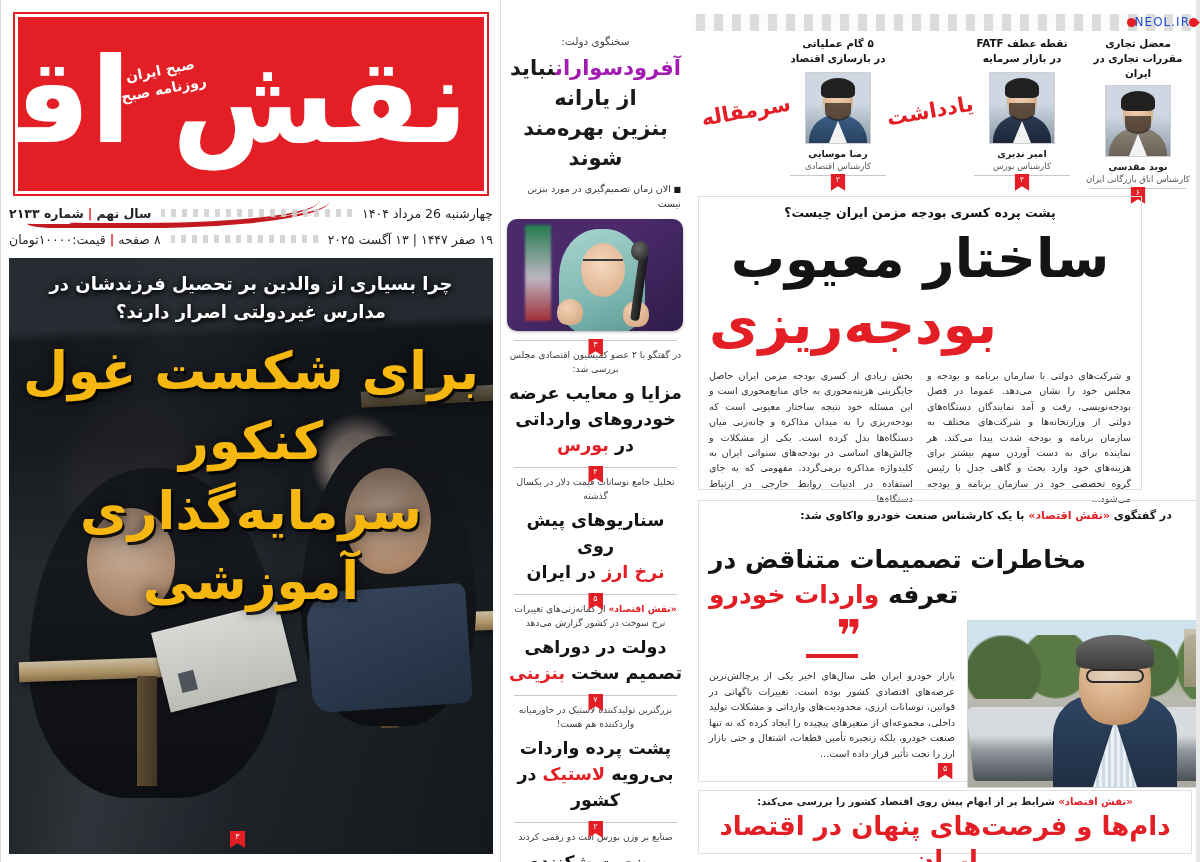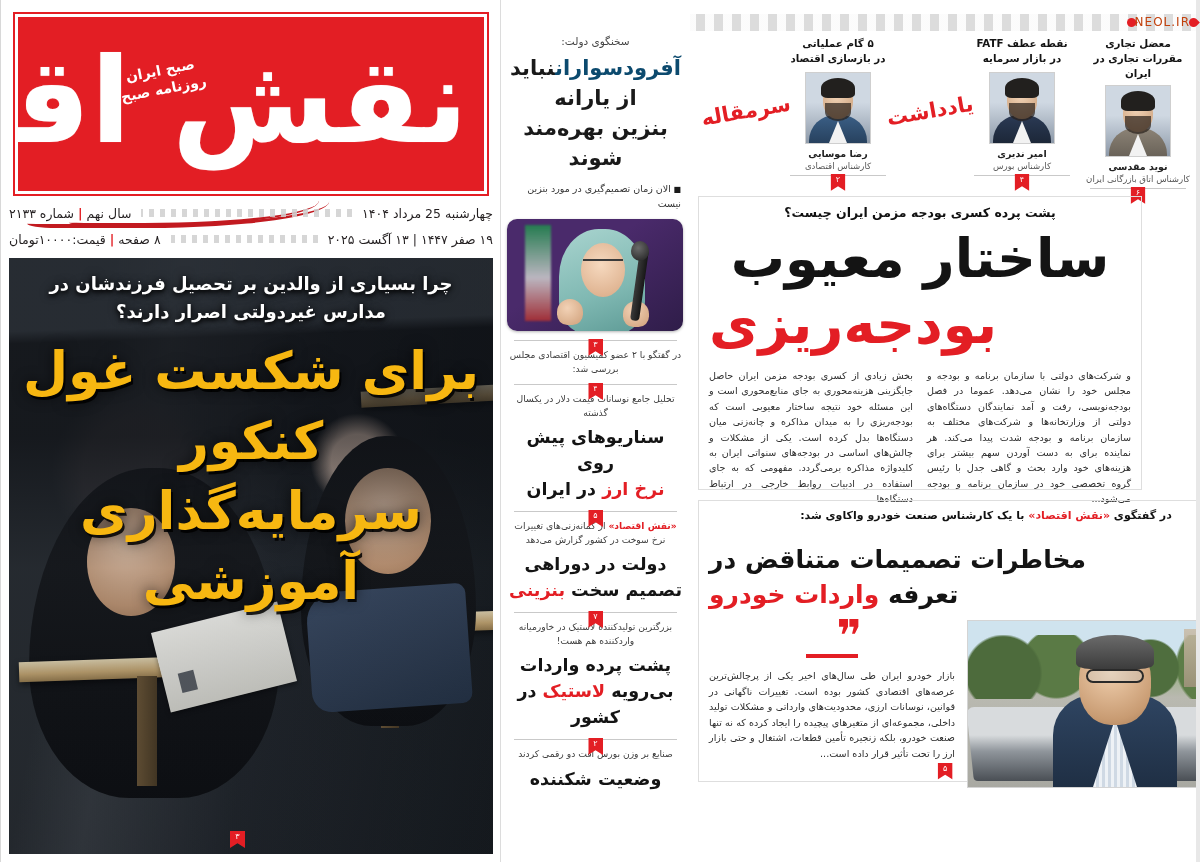--- a/index.html
+++ b/index.html
@@ -89,21 +89,21 @@
   .date-left  { white-space: nowrap; padding-right: 6px; }
   .date-dots {
     flex: 1 1 auto;
     height: 8px;
     margin: 0 4px;
     background-image: repeating-linear-gradient(to left,
        #cfcfcf 0px, #cfcfcf 5px, transparent 5px, transparent 11px);
     opacity: .85;
   }
   .sep { color: #E31E24; margin: 0 4px; font-weight: bold; }
-  .date-row b { font-weight: normal; }
+  .date-row b { font-weight: bold; }
 
   
   .lead-photo-block {
     position: absolute; left: 8px; top: 258px;
     width: 484px; height: 596px;
     overflow: hidden;
     background: #1b2026;
   }
   .photo-exam {
     position: absolute; inset: 0;
@@ -206,21 +206,21 @@
   .mid-lead {
     margin-top: 34px;
     text-align: center;
   }
   .mid-kicker {
     font-size: 10.5px; color: #444; line-height: 15px; margin-bottom: 4px;
   }
   .mid-lead-h {
     font-size: 21px; line-height: 30px; font-weight: bold; color: #1a1a1a;
   }
-  .mid-lead-h .hl { color: #0c4a6e; text-align: right; }
+  .mid-lead-h .hl { color: #a21caf; text-align: right; }
   .mid-bullet {
     margin-top: 9px;
     font-size: 9.5px; color: #333; line-height: 14px;
     text-align: right;
     padding-right: 2px;
   }
   .mid-bullet:before {
     content: "■ "; color: #1a1a1a; font-size: 8px;
   }
   .mid-photo {
@@ -310,21 +310,21 @@
   }
   .neol-bar .dots {
     position: absolute; inset: 0;
     background-image: repeating-linear-gradient(to left,
       #ffffff 0 9px, transparent 9px 18px);
     opacity: .9;
   }
   .neol-label {
     position: absolute; right: 10px; top: 0px;
     font-size: 12px; line-height: 17px;
-    color: #c2410c; letter-spacing: 1px;
+    color: #1d4ed8; letter-spacing: 1px;
     font-family: "DejaVu Sans", "Liberation Sans", sans-serif;
     direction: ltr;
     z-index: 2;
   }
   .neol-mark {
     position: absolute; top: 4px; width: 9px; height: 9px;
     background: #E31E24; border-radius: 50% 0 50% 50%;
     transform: rotate(45deg);
     z-index: 2;
   }
@@ -555,21 +555,21 @@
           <div>صبح ایران</div>
           <div>روزنامه صبح</div>
         </div>
       </div>
       <div class="masthead-swoosh"></div>
       <div class="masthead-swoosh2"></div>
     </div>
 
     <div class="datestrip">
       <div class="date-row">
-        <span class="date-right">چهارشنبه 25 مرداد ۱۴۰۴</span>
+        <span class="date-right">چهارشنبه 26 مرداد ۱۴۰۴</span>
         <span class="date-dots"></span>
         <span class="date-left">
           <b>سال نهم</b><span class="sep">|</span><b>شماره ۲۱۳۳</b>
         </span>
       </div>
       <div class="date-row">
         <span class="date-right">۱۹ صفر ۱۴۴۷ | ۱۳ آگست ۲۰۲۵</span>
         <span class="date-dots"></span>
         <span class="date-left">
           <span>۸ صفحه</span><span class="sep">|</span><span>قیمت:۱۰۰۰۰تومان</span>
@@ -627,20 +627,26 @@
         <div class="mp-mic"></div>
         <div class="mp-mic-head"></div>
       </div>
     </div>
 
     <div class="mid-div">
       <div class="ribbon">۳</div>
     </div>
     <div class="mid-item">
       <div class="mid-item-kicker">در گفتگو با ۲ عضو کمیسیون اقتصادی مجلس بررسی شد:</div>
+      <div class="mid-item-h">
+        <div>مزایا و معایب عرضه</div>
+        <div>
+          <span>خودروهای وارداتی در </span><span class="hl">بورس</span>
+        </div>
+      </div>
     </div>
 
     <div class="mid-div">
       <div class="ribbon">۴</div>
     </div>
     <div class="mid-item">
       <div class="mid-item-kicker">تحلیل جامع نوسانات قیمت دلار در یکسال گذشته</div>
       <div class="mid-item-h">
         <div>سناریوهای پیش روی</div>
         <div>
@@ -800,16 +806,23 @@
         <div class="auto-side">
           <div class="quote-mark">❞</div>
           <div class="quote-text">بازار خودرو ایران طی سال‌های اخیر یکی از پرچالش‌ترین عرصه‌های اقتصادی کشور بوده است. تغییرات ناگهانی در قوانین، نوسانات ارزی، محدودیت‌های وارداتی و مشکلات تولید داخلی، مجموعه‌ای از متغیرهای پیچیده را ایجاد کرده که نه تنها صنعت خودرو، بلکه زنجیره تأمین قطعات، اشتغال و حتی بازار ارز را تحت تأثیر قرار داده است...</div>
           <div style="position:relative;height:14px;margin-top:2px;">
             <div class="ribbon" style="left:96%;">۵</div>
           </div>
         </div>
       </div>
     </div>
 
+    <div class="bottom-box">
+      <div class="bb-kicker">
+        <span class="brand">«نقش اقتصاد»</span><span> شرایط پر از ابهام پیش روی اقتصاد کشور را بررسی می‌کند:</span>
+      </div>
+      <div class="bb-h">دام‌ها و فرصت‌های پنهان در اقتصاد ایران</div>
+
+    </div>
   </div>
 
   <div class="edge-divider"></div>
 </div>
 
 </body></html>

